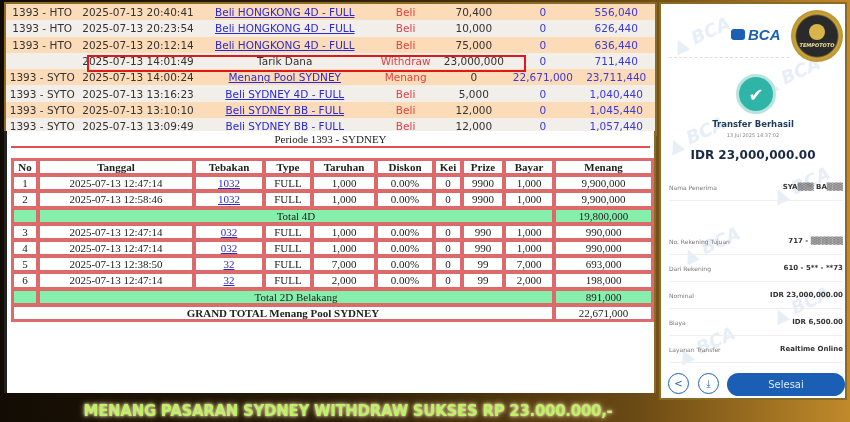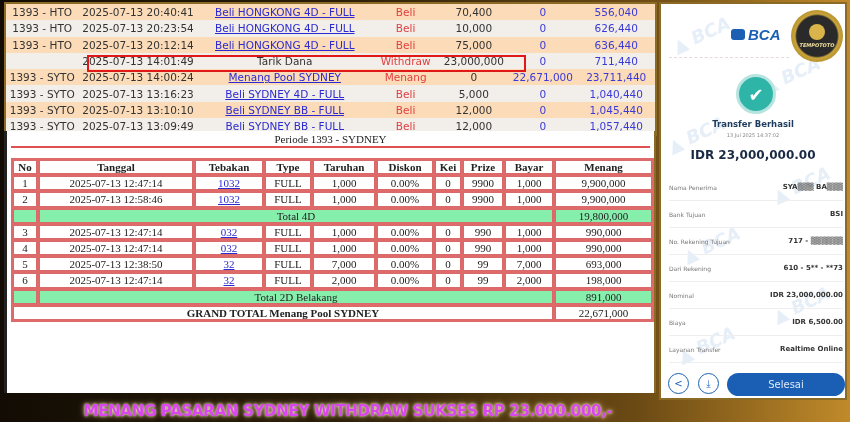--- a/index.html
+++ b/index.html
@@ -103,21 +103,21 @@
     display: flex; align-items: center; justify-content: center; background: #fff;
   }
   .btn-selesai {
     position: absolute; left: 66px; top: 369px; width: 118px; height: 23px; border-radius: 12px;
     background: #1a5fb4; color: #dfe9f8; font-size: 10px; display: flex; align-items: center; justify-content: center;
   }
   
   .banner {
     position: absolute; left: 0; top: 401px; width: 696px; height: 21px;
     text-align: center; font-family: "DejaVu Sans", sans-serif; font-weight: bold;
-    color: #d946ef; font-size: 15px; line-height: 21px; letter-spacing: -0.3px;
+    color: #bef264; font-size: 15px; line-height: 21px; letter-spacing: -0.3px;
     text-shadow: 0 0 3px #fff6d0, 0 0 6px #e0c080;
   }
 </style>
 </head>
 <body>
 
 <div class="frame-bg"></div>
 
 <div class="tx-panel">
   <table class="tx-table">
@@ -327,24 +327,20 @@
   <div class="dots"></div>
   <div class="check-circle">✔</div>
   <div class="tr-title">Transfer Berhasil</div>
   <div class="tr-date">13 Jul 2025 14:37:02</div>
   <div class="tr-amount">IDR 23,000,000.00</div>
 
   <div class="detail-row" style="top:170px">
     <span class="lbl">Nama Penerima</span>
     <span class="val">SYA▒▒▒ BA▒▒▒</span>
   </div>
-  <div class="detail-row" style="top:197px">
-    <span class="lbl">Bank Tujuan</span>
-    <span class="val">BSI</span>
-  </div>
   <div class="detail-row" style="top:224px">
     <span class="lbl">No. Rekening Tujuan</span>
     <span class="val">717 - ▒▒▒▒▒▒</span>
   </div>
   <div class="detail-row" style="top:251px">
     <span class="lbl">Dari Rekening</span>
     <span class="val">610 - 5** - **73</span>
   </div>
   <div class="detail-row" style="top:278px">
     <span class="lbl">Nominal</span>

